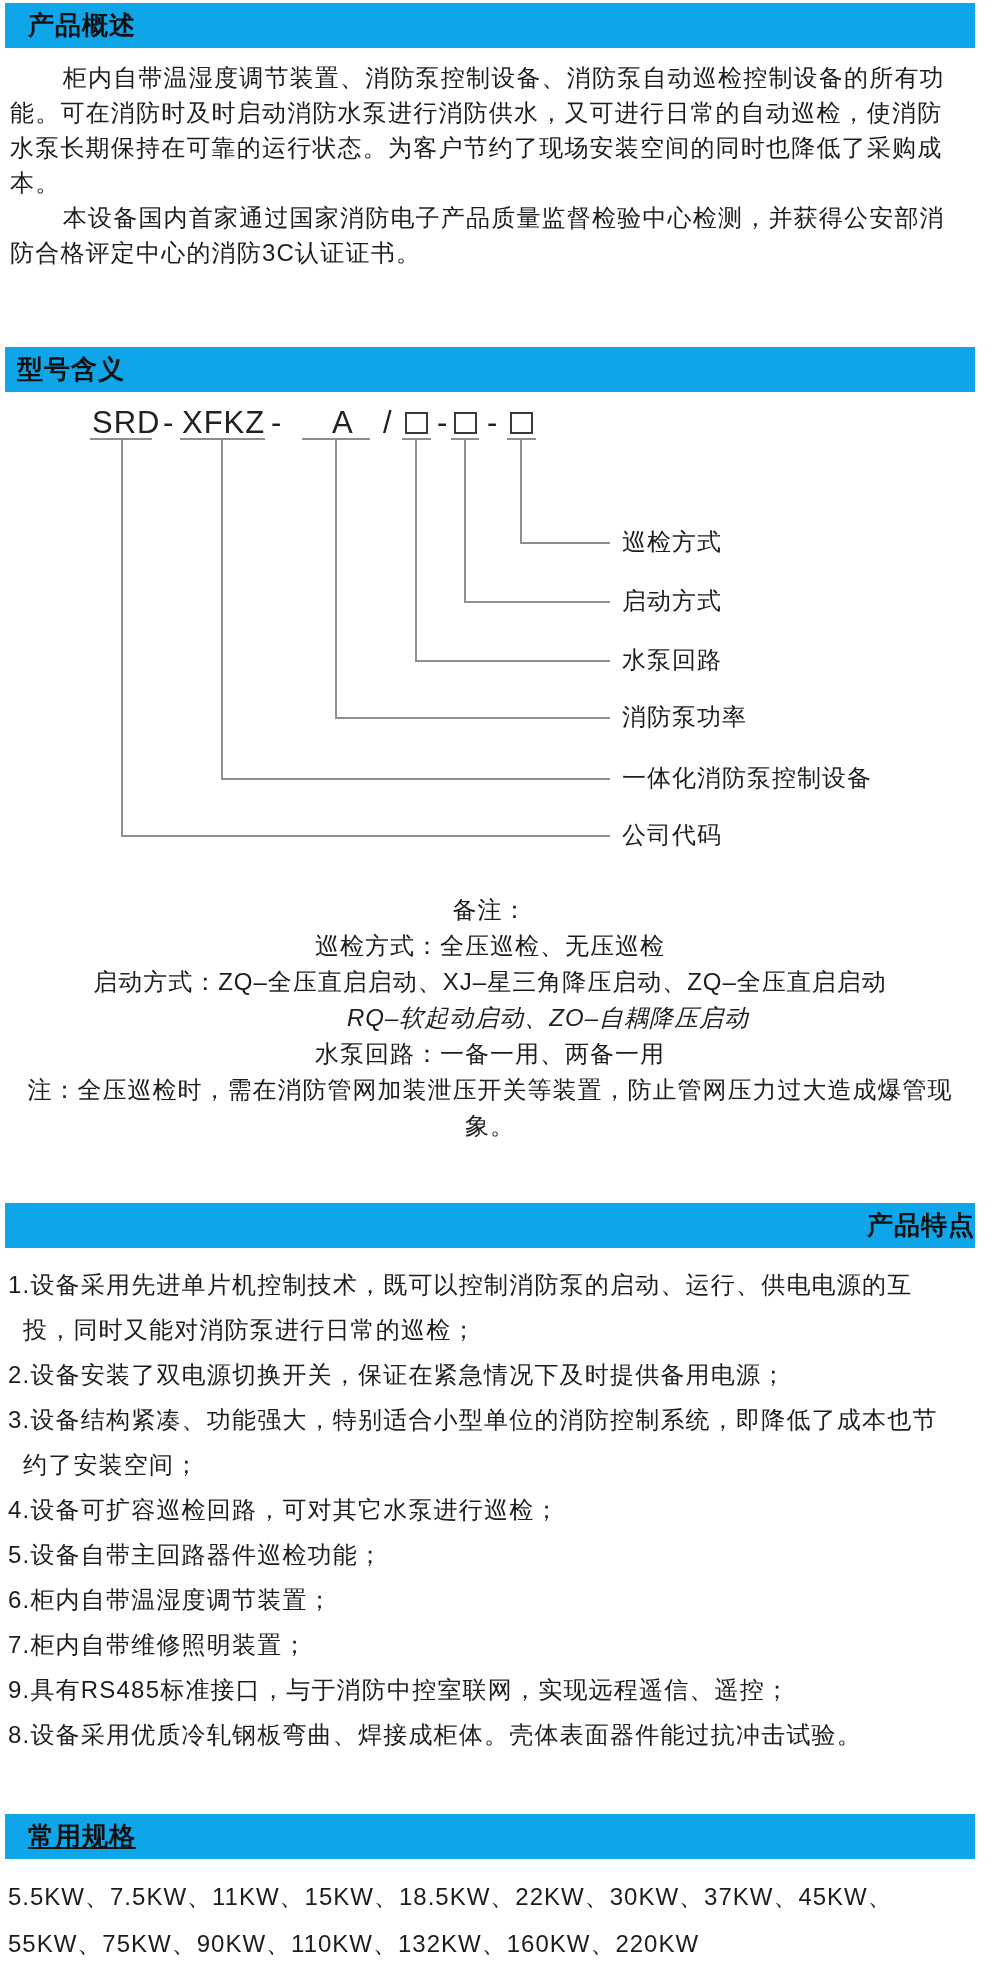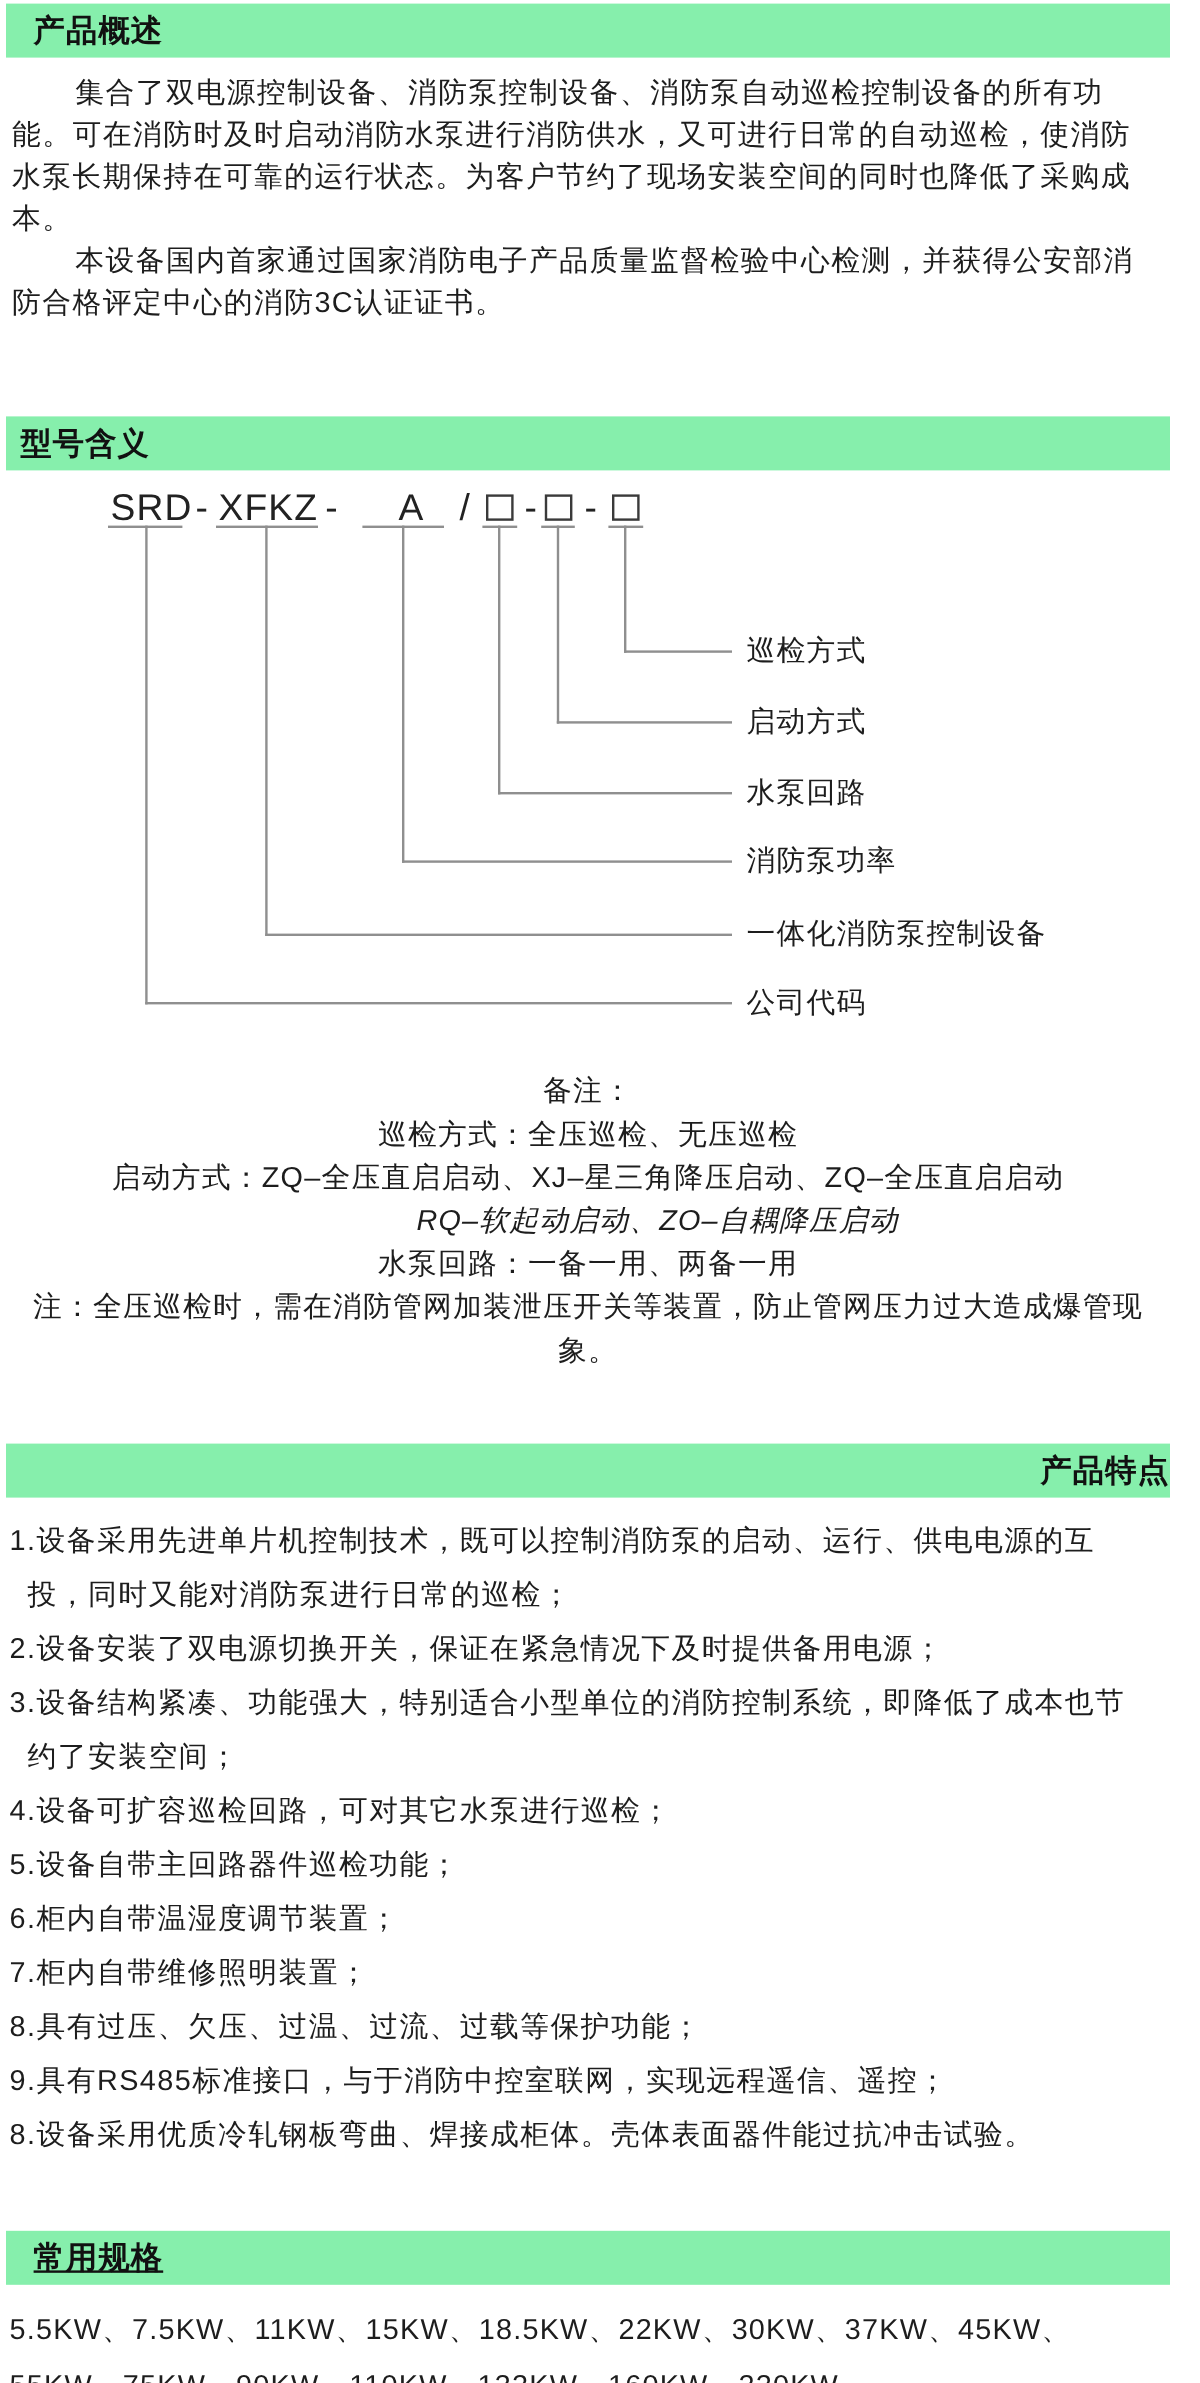--- a/index.html
+++ b/index.html
@@ -8,21 +8,21 @@
     height: 1986px;
     background: #ffffff;
     color: #1d1d1d;
     font-family: "Liberation Sans", sans-serif;
     overflow: hidden;
   }
   .bar {
     height: 45px;
     margin-left: 5px;
     margin-right: 25px;
-    background: #86efac;
+    background: #0ea5e9;
     display: flex;
     align-items: center;
     padding-left: 23px;
     font-size: 26px;
     font-weight: bold;
     color: #111111;
     letter-spacing: 1px;
   }
   .bar.m1 { margin-top: 3px; }
   .bar.m2 { margin-top: 77px; padding-left: 12px; }
@@ -70,21 +70,21 @@
     letter-spacing: 1px;
   }
 </style>
 </head>
 <body>
 
 <div class="bar m1">
   <span>产品概述</span>
 </div>
 <div class="overview">
-  <p>集合了双电源控制设备、消防泵控制设备、消防泵自动巡检控制设备的所有功能。可在消防时及时启动消防水泵进行消防供水，又可进行日常的自动巡检，使消防水泵长期保持在可靠的运行状态。为客户节约了现场安装空间的同时也降低了采购成本。</p>
+  <p>柜内自带温湿度调节装置、消防泵控制设备、消防泵自动巡检控制设备的所有功能。可在消防时及时启动消防水泵进行消防供水，又可进行日常的自动巡检，使消防水泵长期保持在可靠的运行状态。为客户节约了现场安装空间的同时也降低了采购成本。</p>
   <p>本设备国内首家通过国家消防电子产品质量监督检验中心检测，并获得公安部消防合格评定中心的消防3C认证证书。</p>
 </div>
 
 <div class="bar m2">
   <span>型号含义</span>
 </div>
 
 <div class="diagram">
 
   <span class="code-seg" style="left:92px;">SRD</span>
@@ -141,21 +141,20 @@
   <span>产品特点</span>
 </div>
 <div class="features">
   <div class="feature-item">1.设备采用先进单片机控制技术，既可以控制消防泵的启动、运行、供电电源的互投，同时又能对消防泵进行日常的巡检；</div>
   <div class="feature-item">2.设备安装了双电源切换开关，保证在紧急情况下及时提供备用电源；</div>
   <div class="feature-item">3.设备结构紧凑、功能强大，特别适合小型单位的消防控制系统，即降低了成本也节约了安装空间；</div>
   <div class="feature-item">4.设备可扩容巡检回路，可对其它水泵进行巡检；</div>
   <div class="feature-item">5.设备自带主回路器件巡检功能；</div>
   <div class="feature-item">6.柜内自带温湿度调节装置；</div>
   <div class="feature-item">7.柜内自带维修照明装置；</div>
-  <div class="feature-item">8.具有过压、欠压、过温、过流、过载等保护功能；</div>
   <div class="feature-item">9.具有RS485标准接口，与于消防中控室联网，实现远程遥信、遥控；</div>
   <div class="feature-item">8.设备采用优质冷轧钢板弯曲、焊接成柜体。壳体表面器件能过抗冲击试验。</div>
 </div>
 
 <div class="bar m4">
   <span>常用规格</span>
 </div>
 <div class="specs">
   <div>5.5KW、7.5KW、11KW、15KW、18.5KW、22KW、30KW、37KW、45KW、</div>
   <div>55KW、75KW、90KW、110KW、132KW、160KW、220KW</div>

